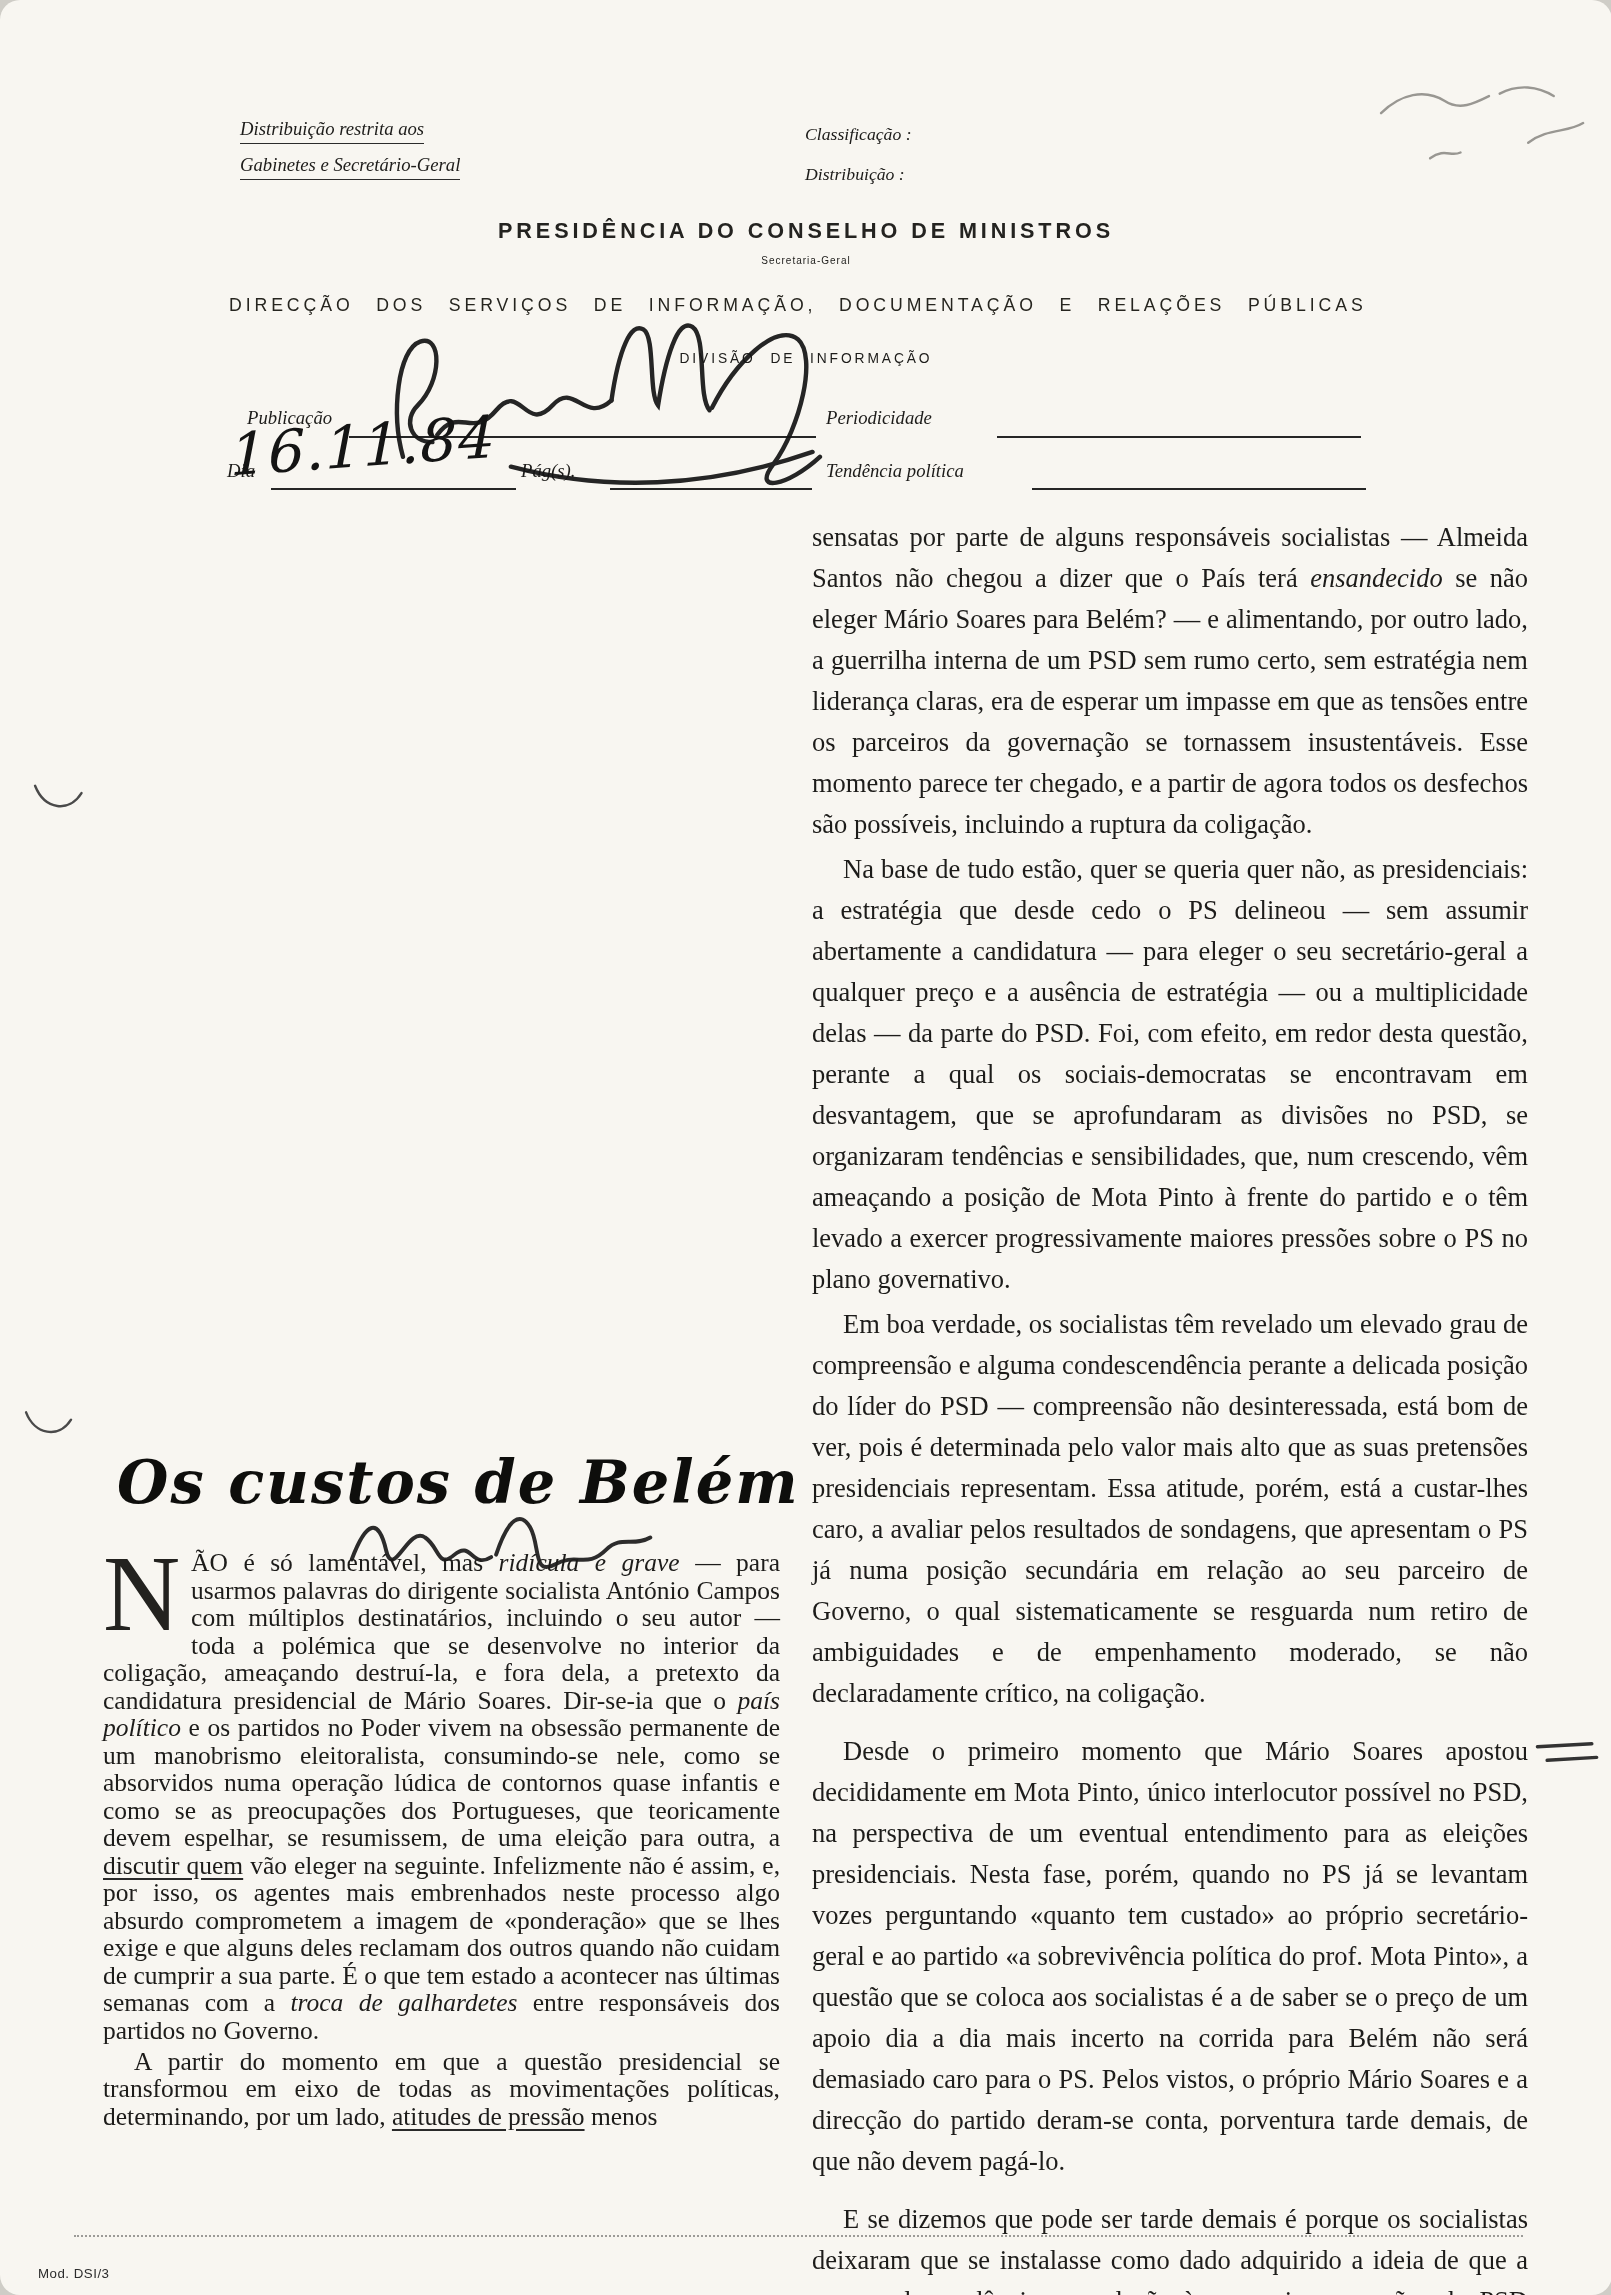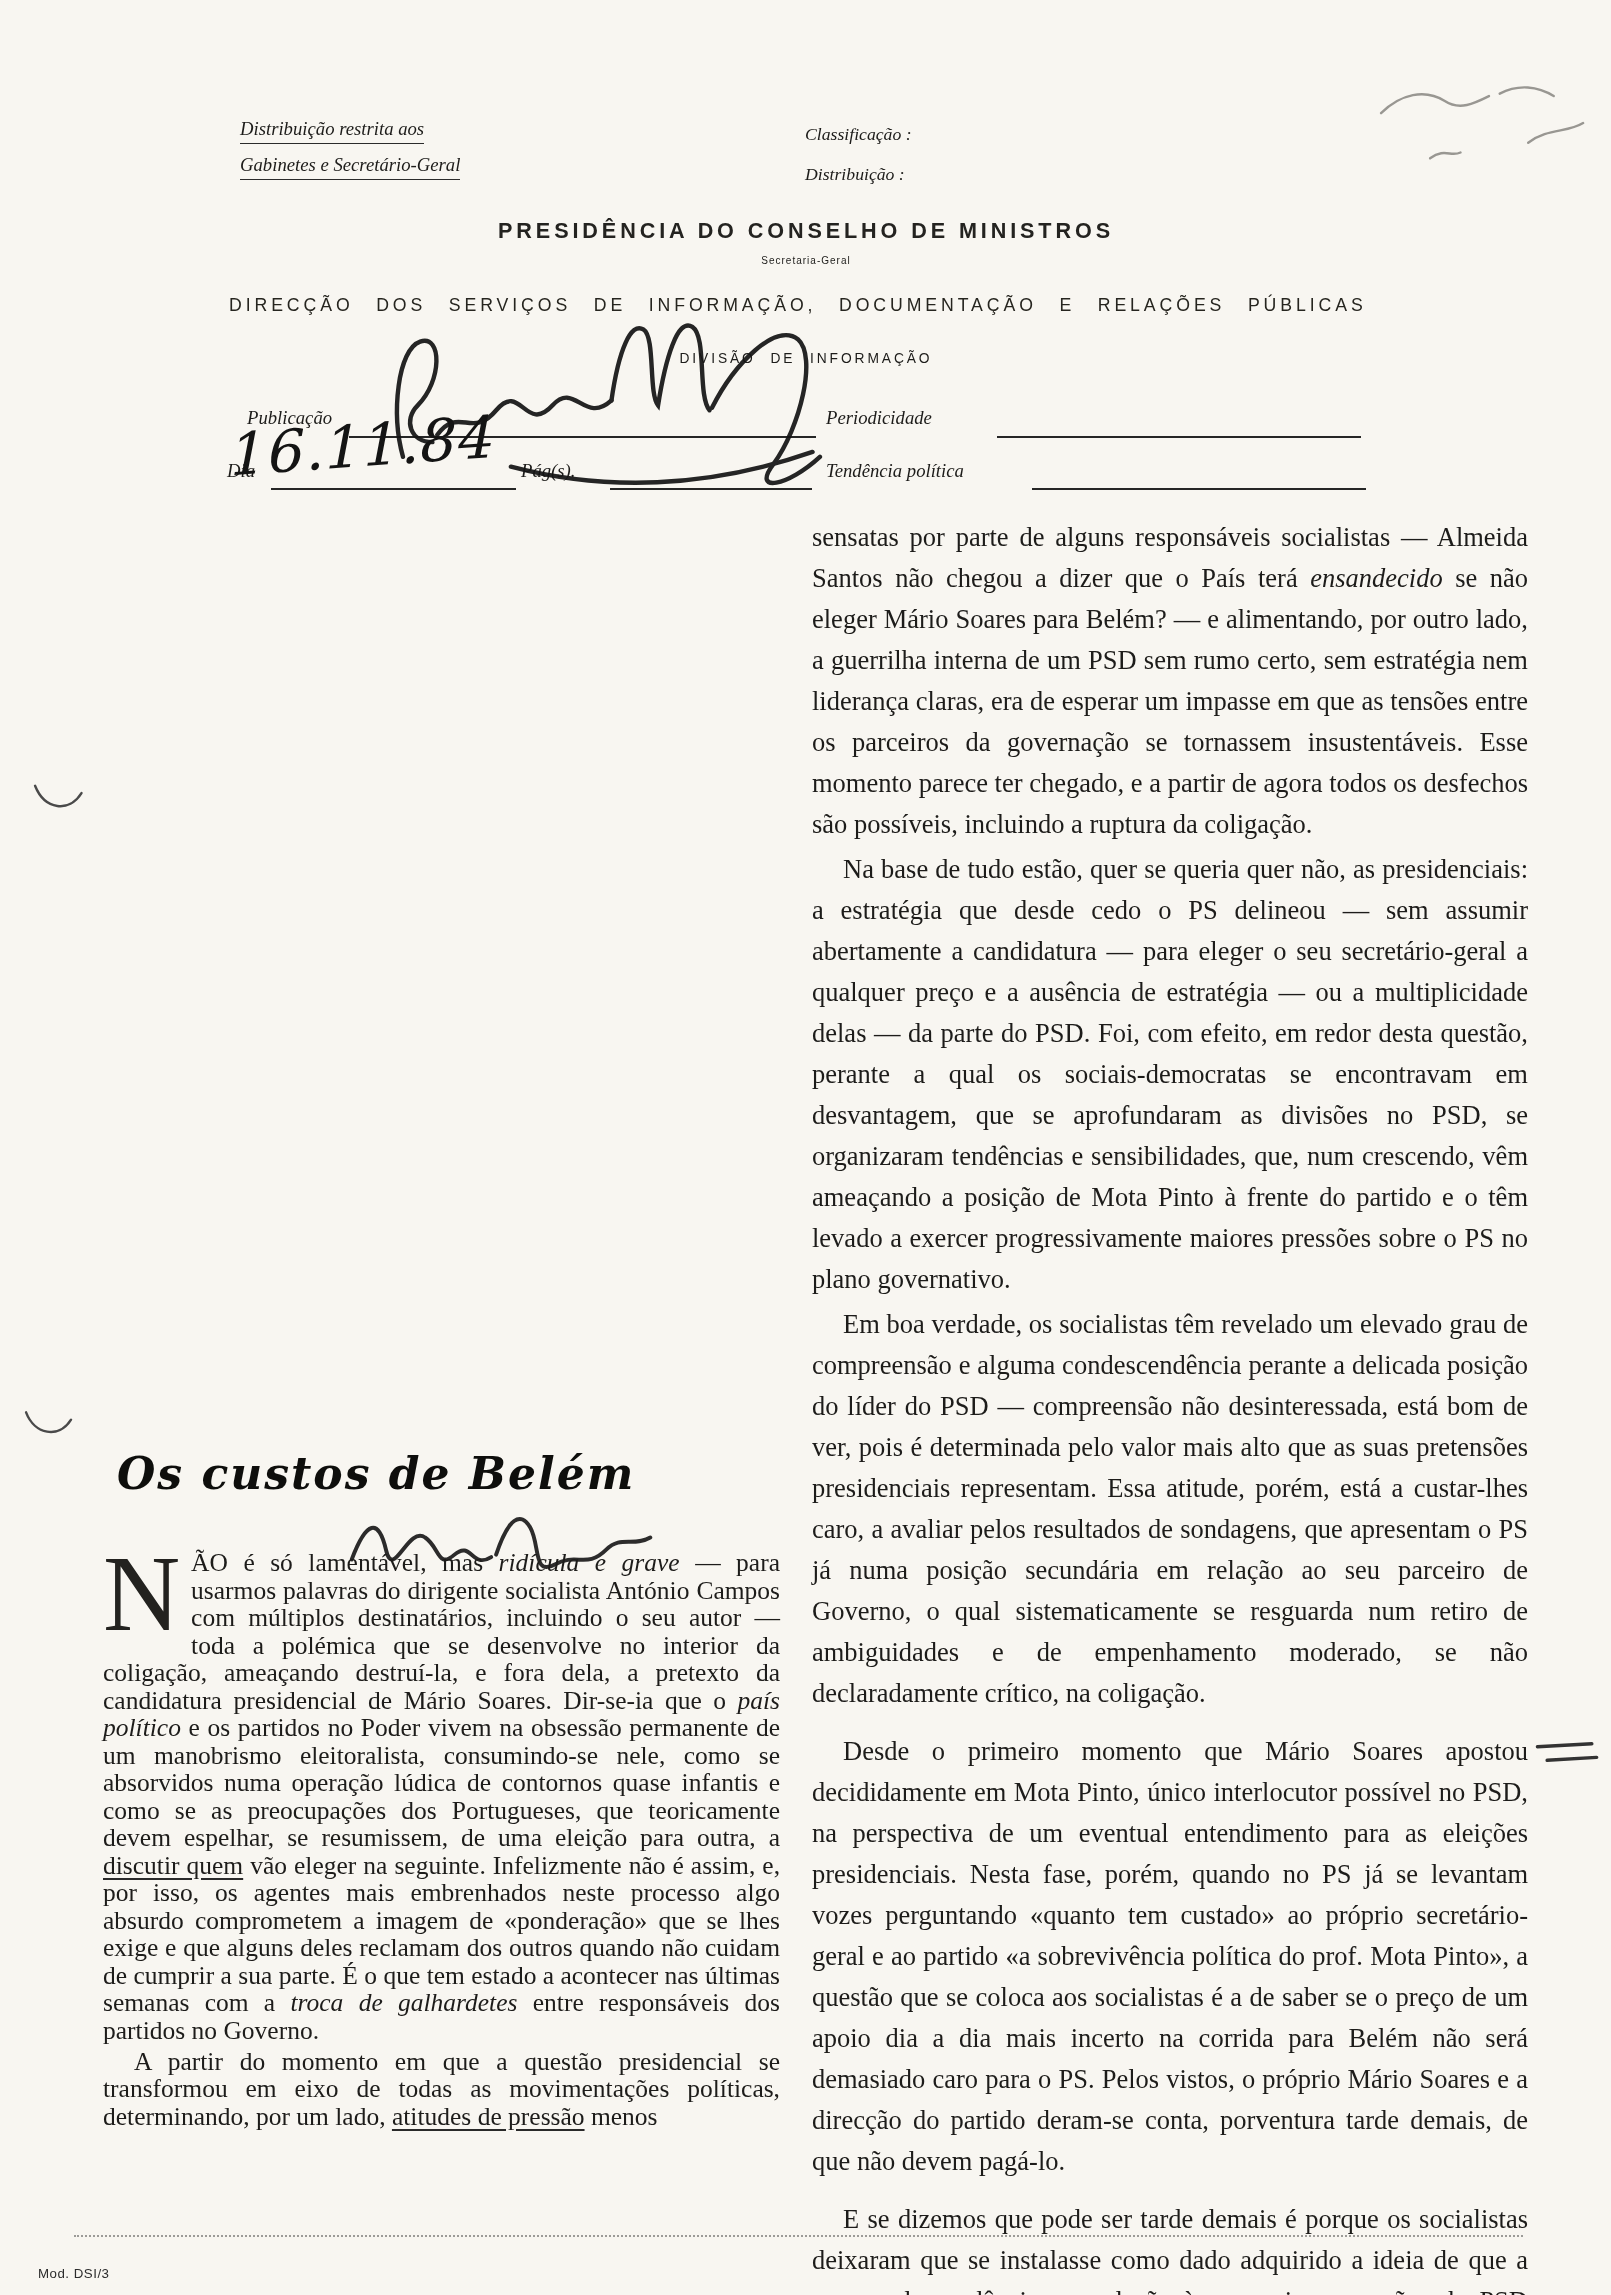--- a/index.html
+++ b/index.html
@@ -1,17 +1,17 @@
 <!DOCTYPE html>
 <html style="font-size:7.9px"><head>
 <meta charset="utf-8">
 <style>
   html,body{margin:0;padding:0;background:#cfcdc7;}
   .page{position:relative;width:1612px;height:2295px;background:#f8f6f1;
-        font-family:"Liberation Serif",serif;color:#1d1c1a;overflow:hidden;}
+        font-family:"Liberation Serif",serif;color:#1d1c1a;overflow:hidden;border-radius:20px;}
 
   
   .hdr-note{position:absolute;font-style:italic;font-size:18.7px;
             border-bottom:1.5px solid #2b2b2b;padding-bottom:2.5px;white-space:nowrap;}
   .note1{left:240px;top:118px;}
   .note2{left:240px;top:154px;}
   .cls{position:absolute;left:805px;top:124px;font-size:17.7px;font-style:italic;}
   .dst{position:absolute;left:805px;top:164px;font-size:17.7px;font-style:italic;}
 
   .org-title{position:absolute;left:0;top:218px;width:100%;text-align:center;
@@ -38,21 +38,21 @@
   .r5{left:1032px;top:488px;width:334px;}
 
   .hand-date{position:absolute;left:230px;top:412px;font-family:"DejaVu Serif",serif;
              font-style:italic;font-size:58px;color:#141414;letter-spacing:1px;
              transform:rotate(-4deg) skewX(-4deg);}
 
   .scribble{position:absolute;}
 
   
   .headline{position:absolute;left:117px;top:1448px;font-family:"DejaVu Serif",serif;
-            font-weight:bold;font-style:italic;font-size:44px;letter-spacing:2px;
+            font-weight:bold;font-style:italic;font-size:59px;letter-spacing:2px;
             white-space:nowrap;color:#0e0e0c;}
   .col{position:absolute;text-align:justify;}
   .col-left{left:103px;top:1549px;width:677px;font-size:25.5px;line-height:27.5px;}
   .col-right{left:812px;top:517px;width:716px;font-size:26.5px;line-height:41px;}
   .col p{margin:0 0 3.9px 0;}
   p.indent{text-indent:31px;}
   p.gap{margin-top:17px;}
   .it{font-style:italic;}
   .pen-u{text-decoration:underline;text-decoration-thickness:2px;
          text-underline-offset:4.4px;text-decoration-color:#2a2a2a;}

